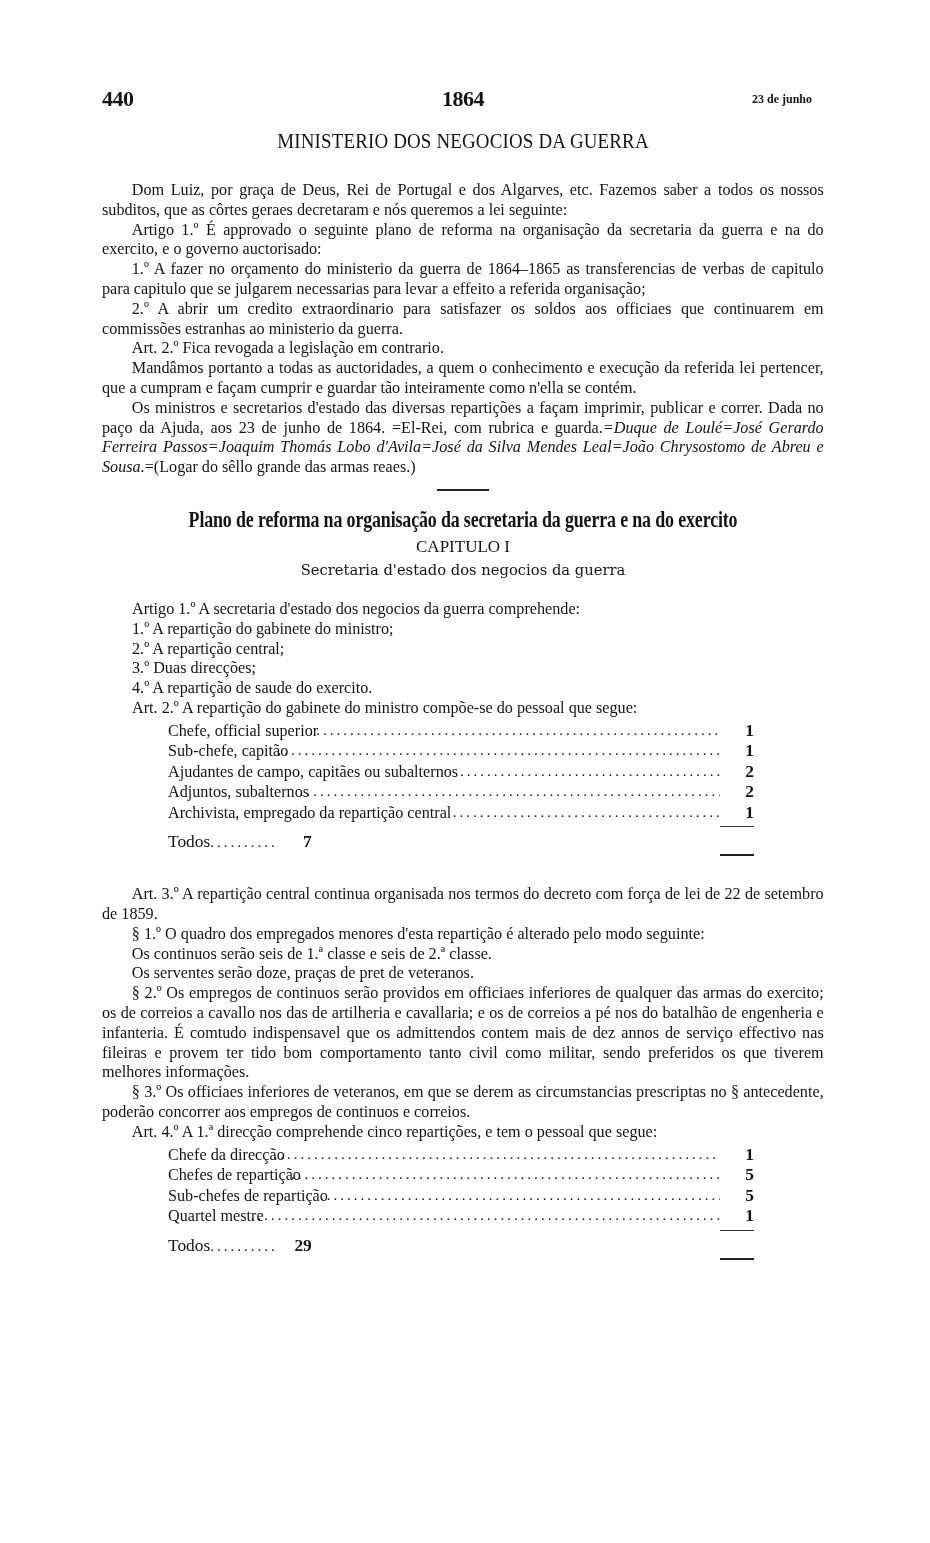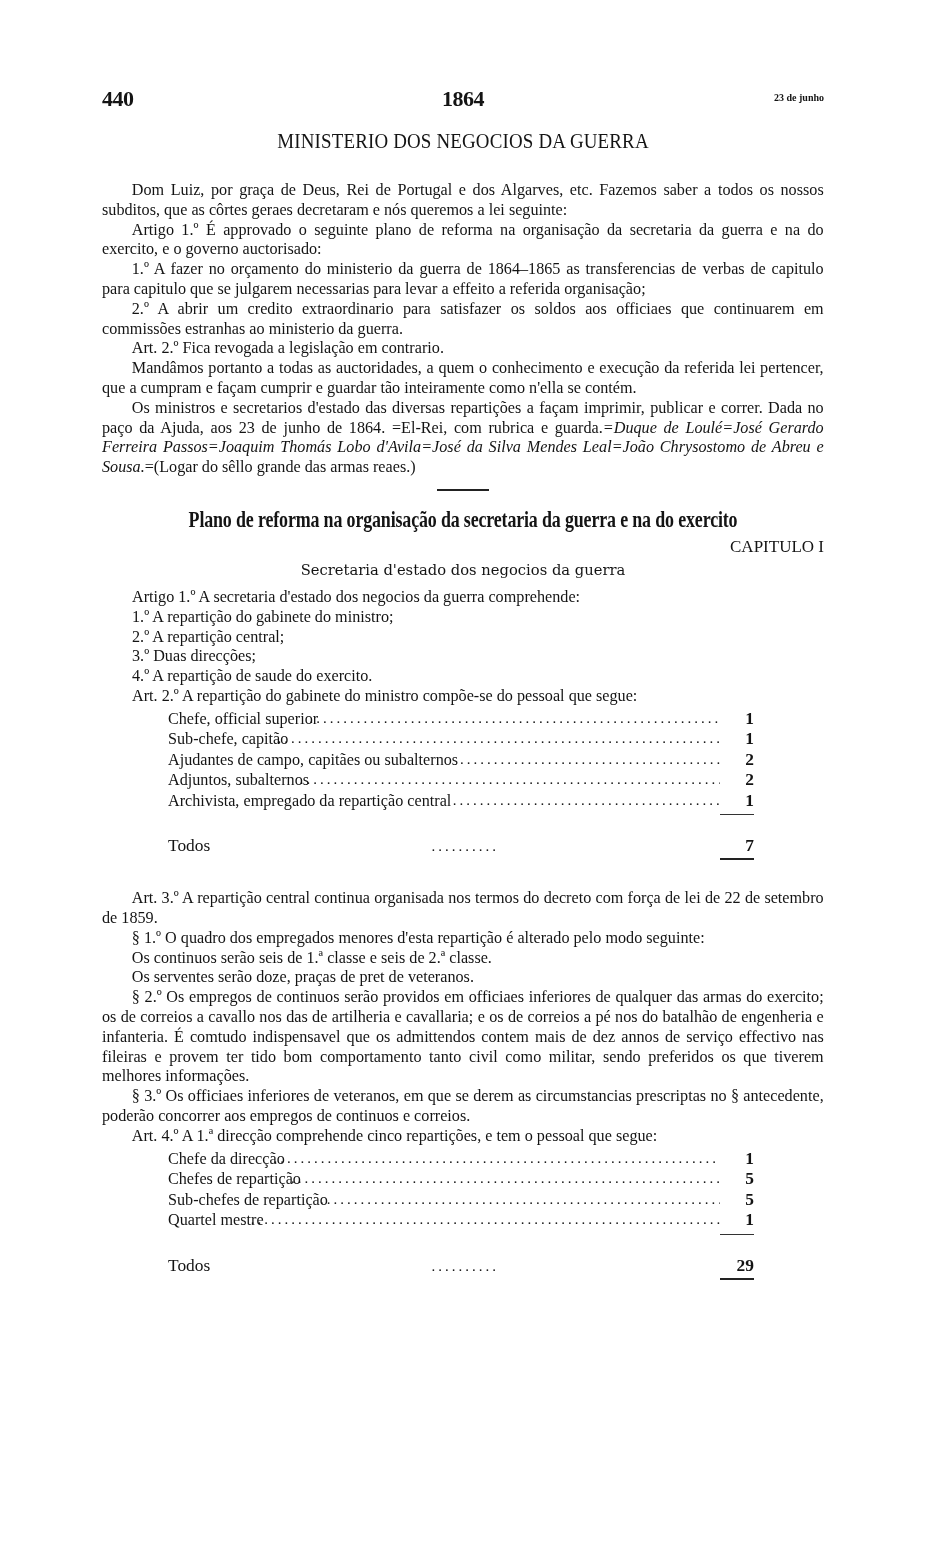--- a/index.html
+++ b/index.html
@@ -2,38 +2,38 @@
 <html><head>
 <meta charset="utf-8">
 <style>
   html, body { margin: 0; padding: 0; background: #ffffff; }
   body { width: 930px; height: 1543px; position: relative; overflow: hidden;
          font-family: "Liberation Serif", "DejaVu Serif", serif; color: #141414; }
   .page { position: absolute; left: 102px; top: 86px; width: 722px; }
   .running-head { position: relative; height: 30px; }
   .rh-left { position: absolute; left: 0; top: 0; font-size: 22px; font-weight: bold; letter-spacing: -0.5px; }
   .rh-center { position: absolute; left: 0; right: 0; top: 0; text-align: center; font-size: 22px; font-weight: bold; letter-spacing: -0.5px; }
-  .rh-right { position: absolute; right: 0; top: 6px; font-size: 10px; font-weight: bold; }
+  .rh-right { position: absolute; right: 12px; top: 6px; font-size: 12px; font-weight: bold; }
   .ministry { text-align: center; font-size: 22px; margin-top: 12px; letter-spacing: 0.2px; transform: scaleX(0.86); transform-origin: center; }
   p { margin: 0; font-size: 17.4px; line-height: 19.8px; text-align: justify; transform: scaleX(0.93); transform-origin: left; width: 776px; }
   p.ind { text-indent: 32px; }
   .decree-block { margin-top: 26px; }
   .sig { font-style: italic; }
   .sep { width: 52px; height: 2px; background: #222; margin: 12px auto 0; }
   .plan-title { text-align: center; font-weight: bold; font-size: 23px; margin-top: 16px; transform: scaleX(0.78); transform-origin: center; white-space: nowrap; letter-spacing: -0.2px; }
-  .chapter { text-align: right; font-size: 17px; margin-top: 4px; }
+  .chapter { text-align: center; font-size: 17px; margin-top: 4px; }
   .chapter-sub { text-align: center; font-size: 15.5px; margin-top: 4px; font-family: "DejaVu Serif", serif; transform: scaleX(0.95); }
-  .list-block { margin-top: 8px; padding-left: 30px; }
+  .list-block { margin-top: 20px; padding-left: 30px; }
   .list-block p { width: 720px; }
   .table { margin-left: 66px; width: 586px; margin-top: 2px; }
   .row { display: flex; align-items: flex-start; font-size: 17.4px; line-height: 20.5px; }
   .row .lbl { white-space: nowrap; transform: scaleX(0.93); transform-origin: left; display: inline-block; }
   .row .dots { flex: 1; overflow: hidden; white-space: nowrap; font-size: 15px; letter-spacing: 3px; margin-left: -20px; }
   .row .val { width: 34px; text-align: right; font-weight: bold; }
-  .total-row { display: flex; justify-content: space-between; align-items: baseline; font-size: 17.4px; margin-top: 20px; }
+  .total-row { display: flex; justify-content: flex-start; align-items: baseline; font-size: 17.4px; margin-top: 4px; }
   .total-row .tdots { letter-spacing: 3px; font-size: 15px; }
   .total-row .tval { width: 34px; text-align: right; font-weight: bold; }
   .rule-top { height: 1px; background: #333; width: 34px; margin-left: auto; margin-top: 4px; }
   .rule-bot { height: 2px; background: #222; width: 34px; margin-left: auto; margin-top: 2px; }
   .art-block { margin-top: 28px; }
 </style>
 </head>
 <body>
 
 <div class="page">

